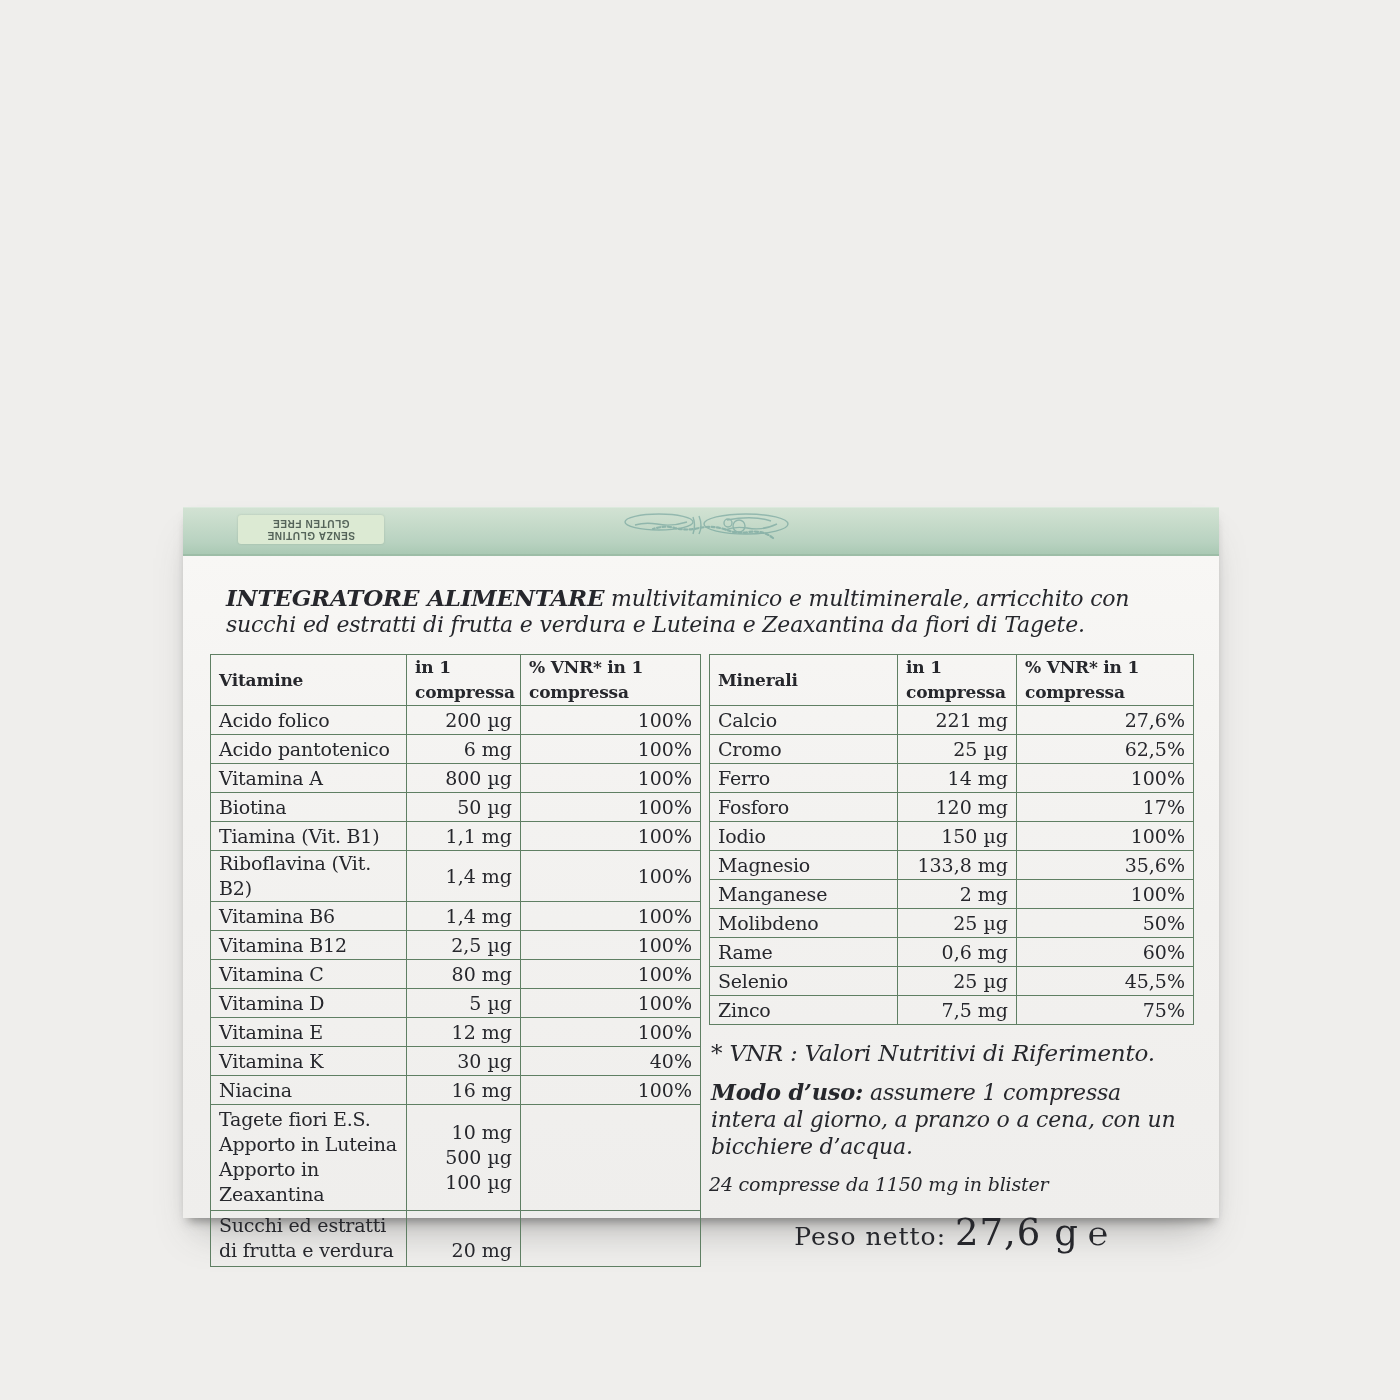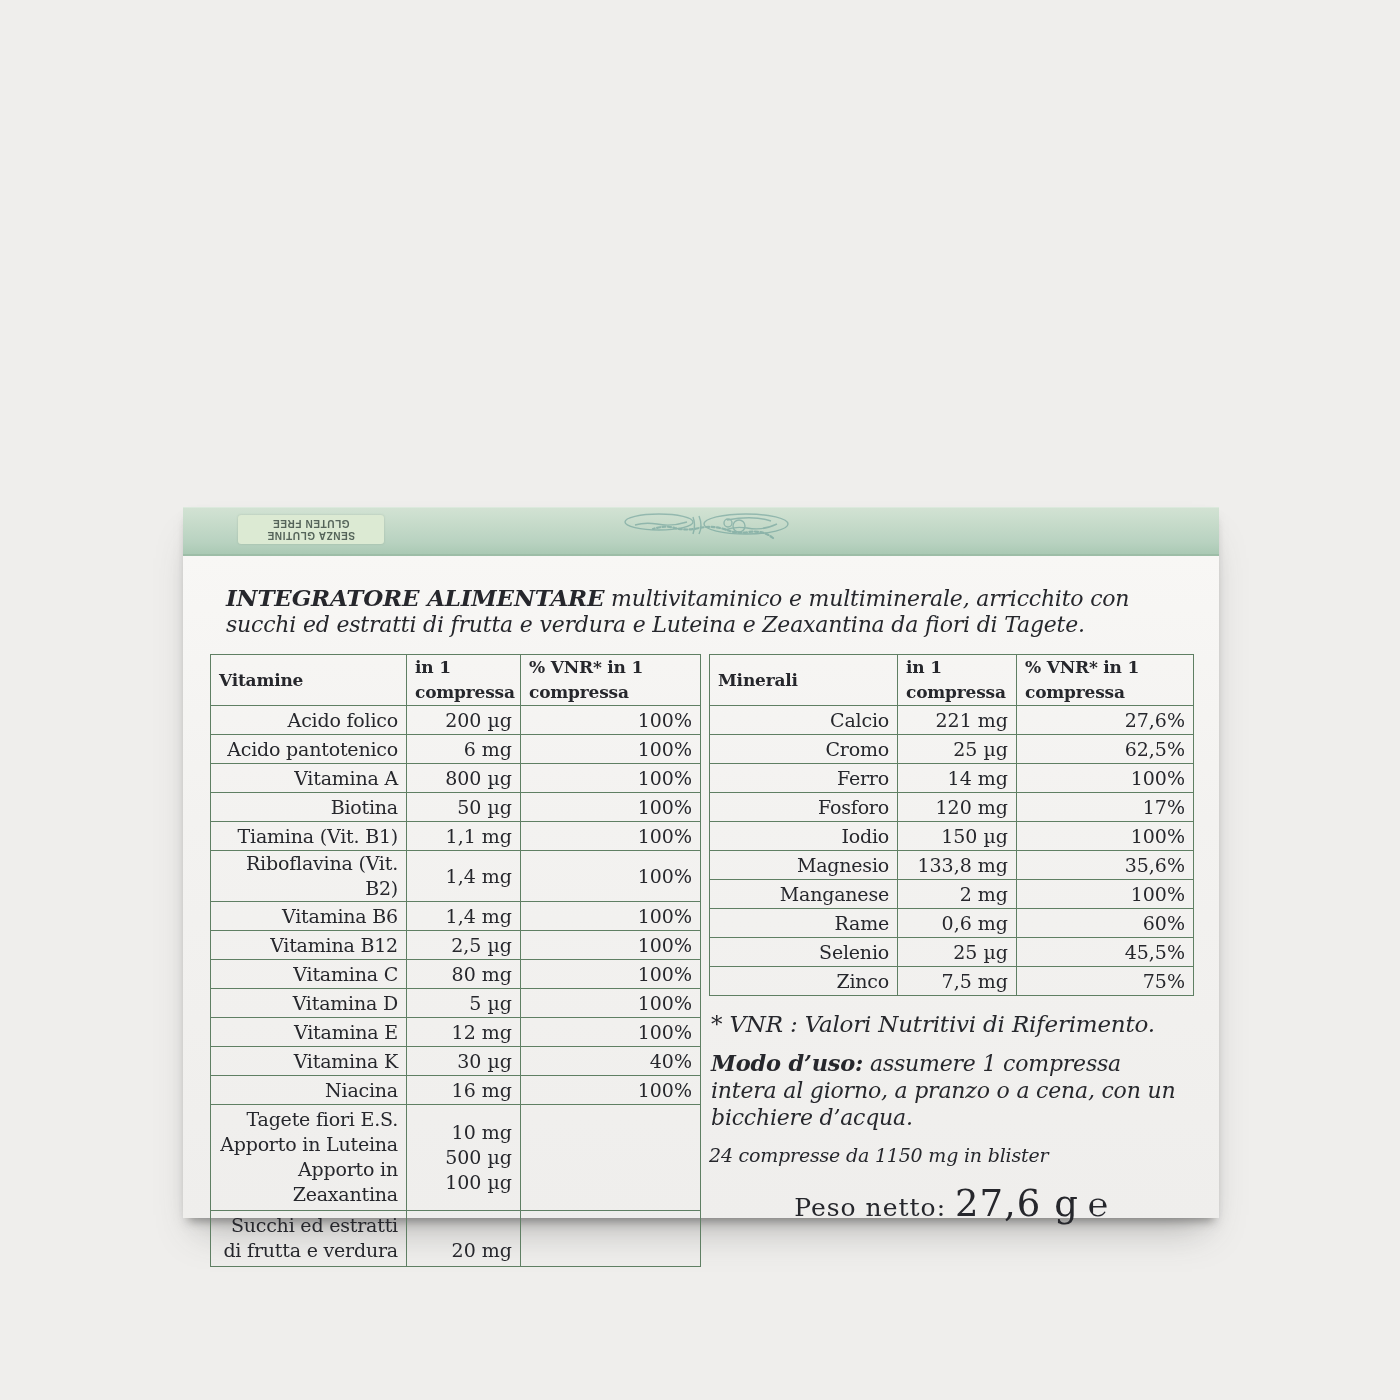--- a/index.html
+++ b/index.html
@@ -54,21 +54,21 @@
   }
   table.nutrition td, table.nutrition th{
     border:1.5px solid #5f7f63;
     padding:0 8px;height:29px;vertical-align:middle;
     overflow:hidden;white-space:pre-line;line-height:25px;
     box-sizing:border-box;
   }
   table.nutrition th{font-size:17px;font-weight:bold;height:33px;text-align:left;letter-spacing:-0.2px;}
   th.h-qty{text-align:right;padding-right:6px;padding-left:2px;}
   th.h-vnr{text-align:left;padding:0 4px;}
-  td.c-name{text-align:right;padding-left:7px;padding-right:2px;letter-spacing:-0.2px;}
+  td.c-name{text-align:left;padding-left:7px;padding-right:2px;letter-spacing:-0.2px;}
   td.c-qty{text-align:right;padding-right:10px;}
   td.c-vnr{text-align:right;padding-right:12px;}
   .vit{width:490px;}
   .vit col.cn{width:196px;} .vit col.cq{width:114px;} .vit col.cv{width:180px;}
   .min{width:484px;}
   .min col.cn{width:188px;} .min col.cq{width:119px;} .min col.cv{width:177px;}
   tr.multi td{height:auto;padding-top:2px;padding-bottom:3px;}
   tr.bottomalign td{vertical-align:bottom;padding-bottom:3px;}
   .right-col{width:484px;}
   .footnote{font-style:italic;font-size:23px;margin:15px 0 0 2px;letter-spacing:-0.2px;}
@@ -249,20 +249,25 @@
             <td class="c-name">Magnesio</td>
             <td class="c-qty">133,8 mg</td>
             <td class="c-vnr">35,6%</td>
           </tr>
           <tr>
             <td class="c-name">Manganese</td>
             <td class="c-qty">2 mg</td>
             <td class="c-vnr">100%</td>
           </tr>
           <tr>
+            <td class="c-name">Molibdeno</td>
+            <td class="c-qty">25 µg</td>
+            <td class="c-vnr">50%</td>
+          </tr>
+          <tr>
             <td class="c-name">Rame</td>
             <td class="c-qty">0,6 mg</td>
             <td class="c-vnr">60%</td>
           </tr>
           <tr>
             <td class="c-name">Selenio</td>
             <td class="c-qty">25 µg</td>
             <td class="c-vnr">45,5%</td>
           </tr>
           <tr>

